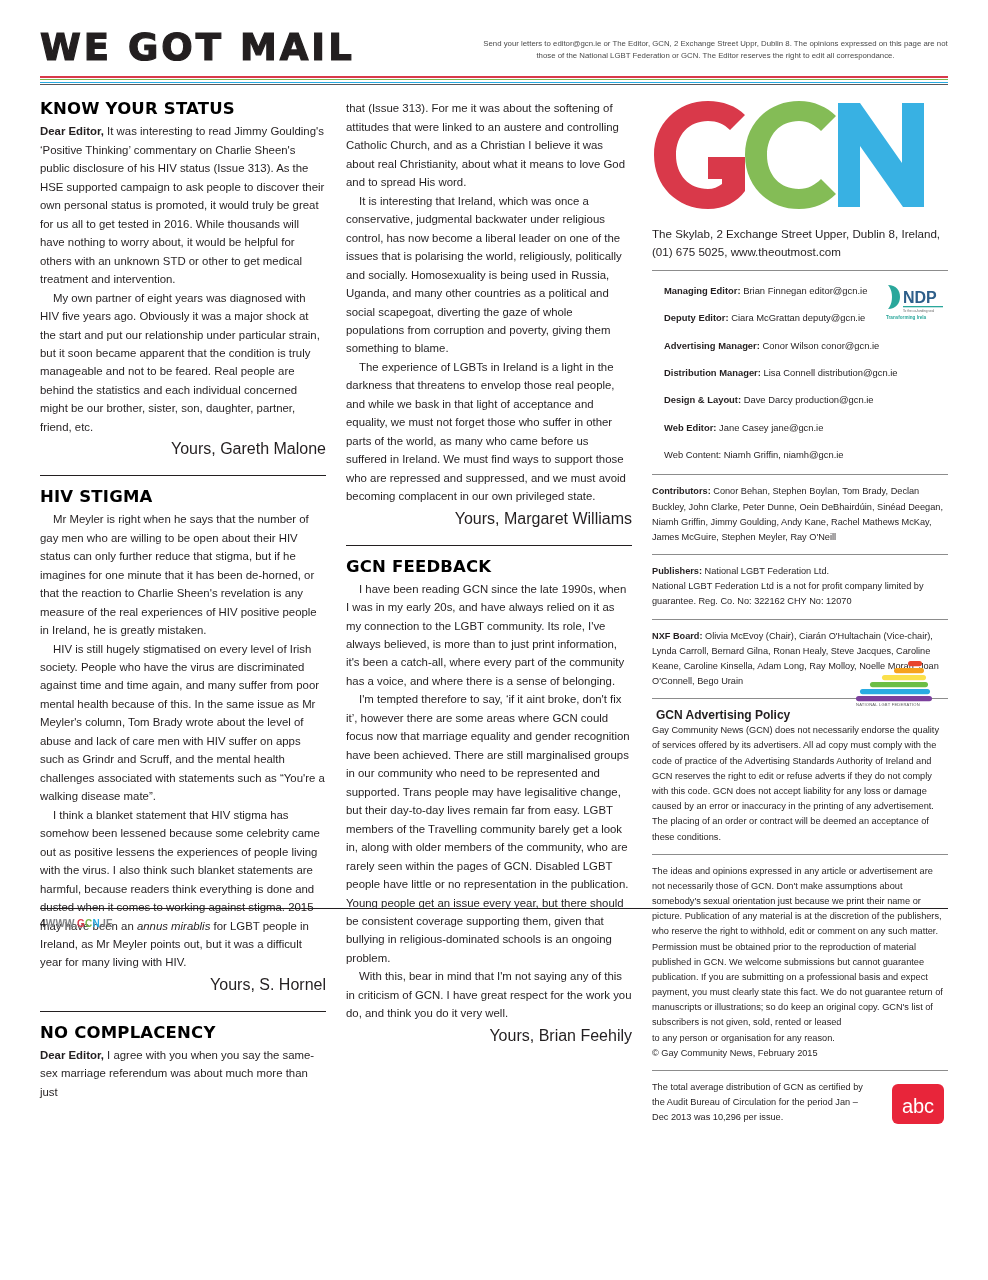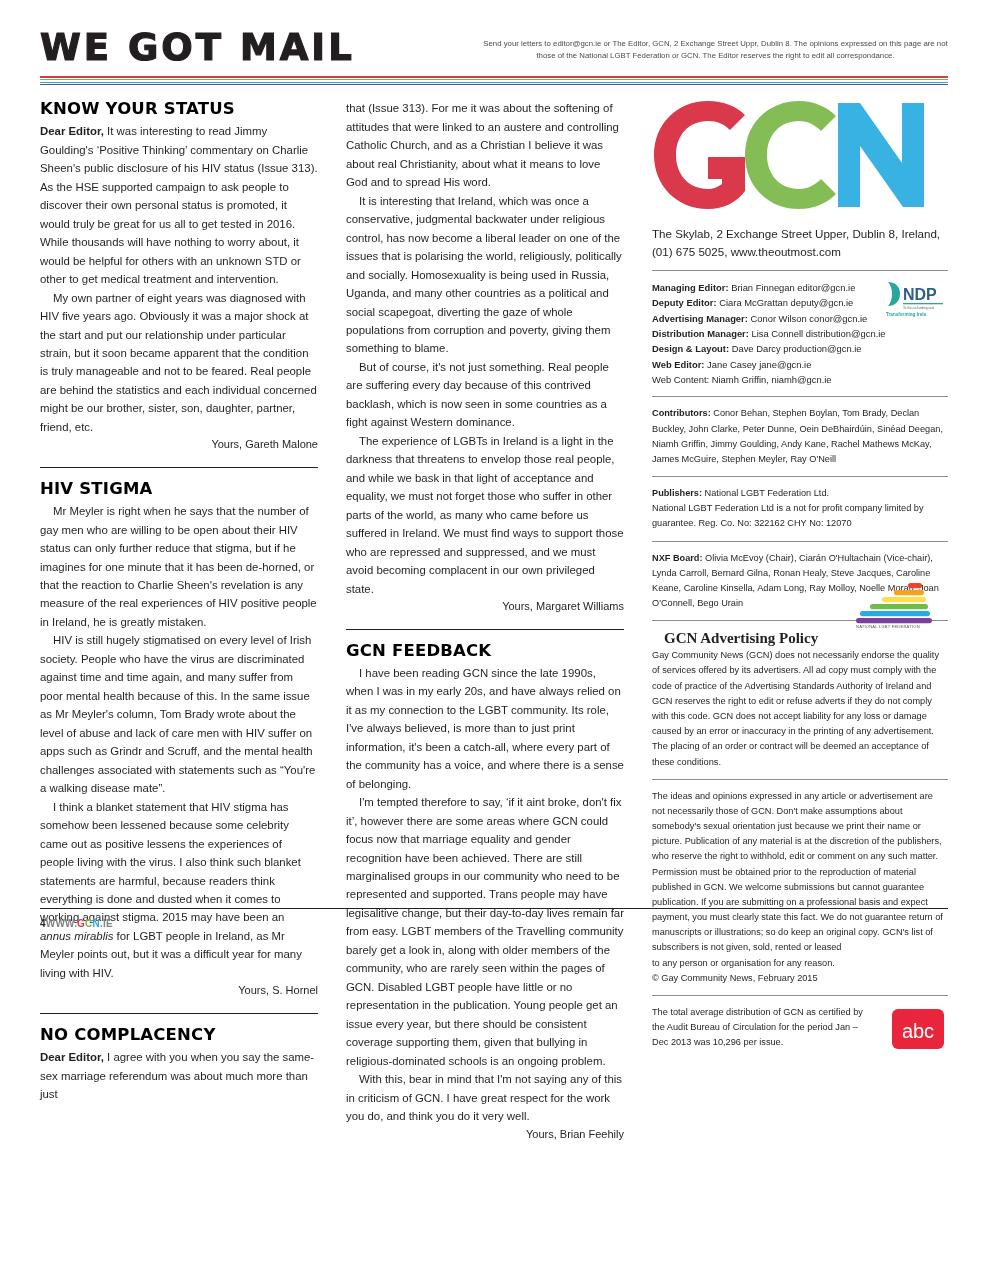--- a/index.html
+++ b/index.html
@@ -56,21 +56,21 @@
   .rule-stack div { height: 1.6px; }
   .rule-red    { background: #d9394a; }
   .rule-gap    { background: #ffffff; height: 1.2px !important; }
   .rule-green  { background: #7ab648; }
   .rule-blue   { background: #27aae1; }
   .rule-dark   { background: #58595b; height: 1px !important; }
 
   
   .columns {
     display: flex;
-    gap: 28px;
+    gap: 20px;
     height: 1090px;
   }
   .col { width: 290px; }
   .col-right { width: 296px; }
 
   .art-head {
     font-family: "DejaVu Sans", sans-serif;
     font-weight: bold;
     font-size: 16.5px;
     letter-spacing: 0.2px;
@@ -81,21 +81,21 @@
   p.body {
     margin: 0;
     font-size: 11.4px;
     line-height: 1.62;
     text-align: left;
     color: #231f20;
   }
   p.body.indent { text-indent: 13px; }
   p.sign {
     margin: 0;
-    font-size: 11px;
+    font-size: 16px;
     line-height: 1.62;
     text-align: right;
   }
   .lead { font-weight: bold; }
   .ital { font-style: italic; }
 
   hr.sep {
     border: none;
     border-top: 1.1px solid #231f20;
     margin: 13px 0 11px 0;
@@ -117,40 +117,39 @@
   }
   hr.thin {
     border: none;
     border-top: 1px solid #8c8c8c;
     margin: 9px 0;
   }
   .credits { position: relative; }
   .credit-line {
     font-size: 9.4px;
     line-height: 1.63;
-    margin: 0;
+    margin: 12px;
   }
   .credit-line b { font-weight: bold; }
   .ndp-logo {
     position: absolute;
     top: 0px;
     right: 0px;
     width: 62px;
     height: 40px;
   }
   .block-text {
     font-size: 9.2px;
     line-height: 1.65;
     margin: 0;
   }
   .block-head {
-    font-size: 15px;
+    font-size: 12px;
     font-weight: bold;
-    margin: 0 0 1px 12px;
-    font-family: Liberation Serif, serif;
+    margin: 0 0 1px 4px;
   }
   .nxf-wrap { position: relative; }
   .nxf-logo {
     position: absolute;
     right: 0;
     top: 30px;
     width: 92px;
     height: 48px;
   }
   .abc-wrap { position: relative; min-height: 52px; }
@@ -229,21 +228,20 @@
 
       <div>
         <h2 class="art-head">NO COMPLACENCY</h2>
         <p class="body"><span class="lead">Dear Editor,</span><span> I agree with you when you say the same-sex marriage referendum was about much more than just</span></p>
       </div>
     </div>
 
     <div class="col">
       <p class="body">that (Issue 313). For me it was about the softening of attitudes that were linked to an austere and controlling Catholic Church, and as a Christian I believe it was about real Christianity, about what it means to love God and to spread His word.</p>
       <p class="body indent">It is interesting that Ireland, which was once a conservative, judgmental backwater under religious control, has now become a liberal leader on one of the issues that is polarising the world, religiously, politically and socially. Homosexuality is being used in Russia, Uganda, and many other countries as a political and social scapegoat, diverting the gaze of whole populations from corruption and poverty, giving them something to blame.</p>
-      <p class="body indent">But of course, it's not just something. Real people are suffering every day because of this contrived backlash, which is now seen in some countries as a fight against Western dominance.</p>
       <p class="body indent">The experience of LGBTs in Ireland is a light in the darkness that threatens to envelop those real people, and while we bask in that light of acceptance and equality, we must not forget those who suffer in other parts of the world, as many who came before us suffered in Ireland. We must find ways to support those who are repressed and suppressed, and we must avoid becoming complacent in our own privileged state.</p>
       <p class="sign">Yours, Margaret Williams</p>
 
       <hr class="sep">
 
       <div>
         <h2 class="art-head">GCN FEEDBACK</h2>
         <p class="body indent">I have been reading GCN since the late 1990s, when I was in my early 20s, and have always relied on it as my connection to the LGBT community. Its role, I've always believed, is more than to just print information, it's been a catch-all, where every part of the community has a voice, and where there is a sense of belonging.</p>
         <p class="body indent">I'm tempted therefore to say, ‘if it aint broke, don't fix it’, however there are some areas where GCN could focus now that marriage equality and gender recognition have been achieved. There are still marginalised groups in our community who need to be represented and supported. Trans people may have legisalitive change, but their day-to-day lives remain far from easy. LGBT members of the Travelling community barely get a look in, along with older members of the community, who are rarely seen within the pages of GCN. Disabled LGBT people have little or no representation in the publication. Young people get an issue every year, but there should be consistent coverage supporting them, given that bullying in religious-dominated schools is an ongoing problem.</p>
         <p class="body indent">With this, bear in mind that I'm not saying any of this in criticism of GCN. I have great respect for the work you do, and think you do it very well.</p>

